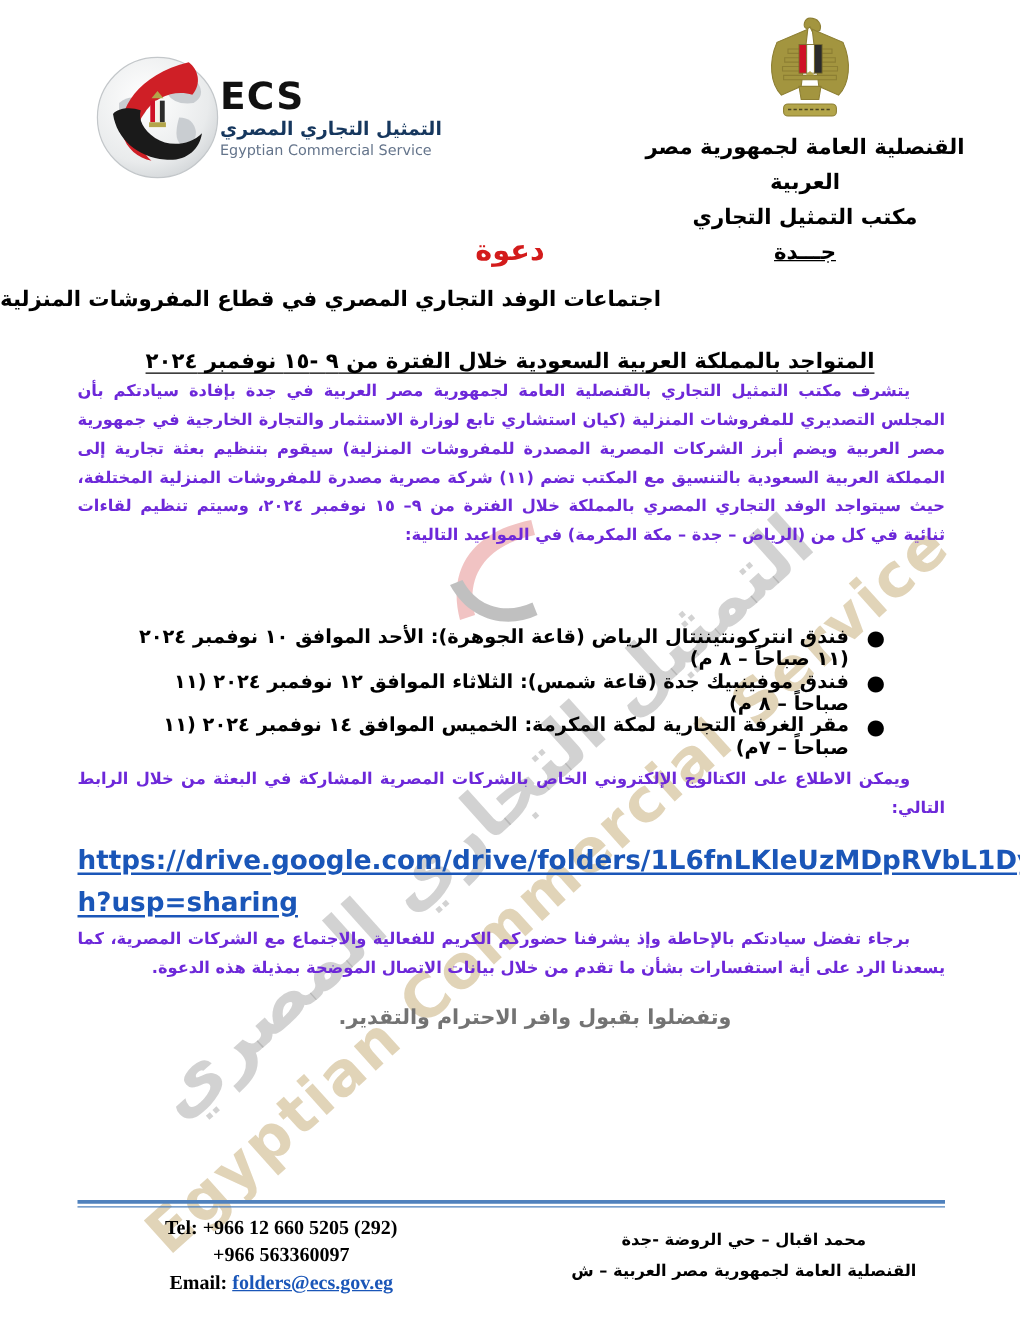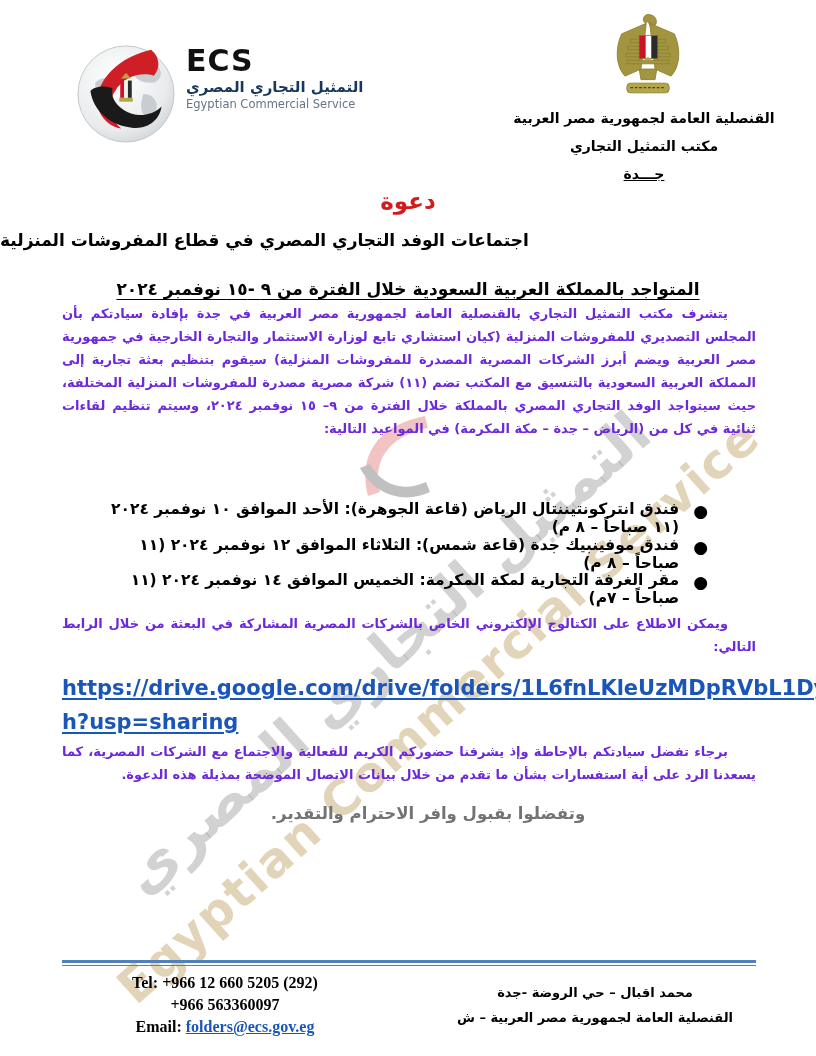--- a/index.html
+++ b/index.html
@@ -13,29 +13,29 @@
                align-items:center; justify-content:center; gap:16px;
                z-index:0; pointer-events:none; }
   .wm-ar { font-size:58px; font-weight:bold; color:rgba(148,148,148,.42); white-space:nowrap; direction:rtl; }
   .wm-en { font-size:48px; font-weight:bold; color:rgba(193,166,106,.48); white-space:nowrap; letter-spacing:2px; }
   .wm-swoosh { position:absolute; left:340px; top:408px; width:100px; height:100px;
                opacity:.28; z-index:0; pointer-events:none; }
 
   .content { position:relative; z-index:1; }
 
   
-  .logo-block { position:absolute; left:76px; top:44px; display:flex; align-items:flex-start; gap:10px; }
+  .logo-block { position:absolute; left:76px; top:44px; display:flex; align-items:center; }
   .logo-text { display:flex; flex-direction:column; line-height:1.15; }
   .logo-abbr { font-size:30px; font-weight:bold; color:#111; letter-spacing:1px; }
   .logo-ar   { font-size:15px; font-weight:bold; color:#16375e; direction:rtl; }
   .logo-en   { font-size:11.5px; color:#64748b; margin-top:2px; }
 
   .eagle-block { position:absolute; left:598px; top:12px; width:100px; height:88px; text-align:center; }
   .letterhead { position:absolute; left:508px; top:104px; width:272px; text-align:center;
-                direction:rtl; font-weight:bold; font-size:14px; line-height:28px; color:#000; }
+                direction:rtl; font-weight:bold; font-size:17px; line-height:28px; color:#000; }
   .letterhead .city { text-decoration:underline; }
 
   
   .t-invite { position:absolute; top:188px; left:0; width:100%; text-align:center;
               font-size:23px; font-weight:bold; color:#d31b1b; }
   .t-line1  { position:absolute; top:230px; left:0; width:100%; text-align:left;
               font-size:17px; font-weight:bold; color:#000; direction:rtl; }
   .t-line2  { position:absolute; top:264px; left:0; width:100%; text-align:center;
               font-size:17px; font-weight:bold; color:#000; direction:rtl;
               text-decoration:underline; text-underline-offset:4px;margin-top:15px; }

